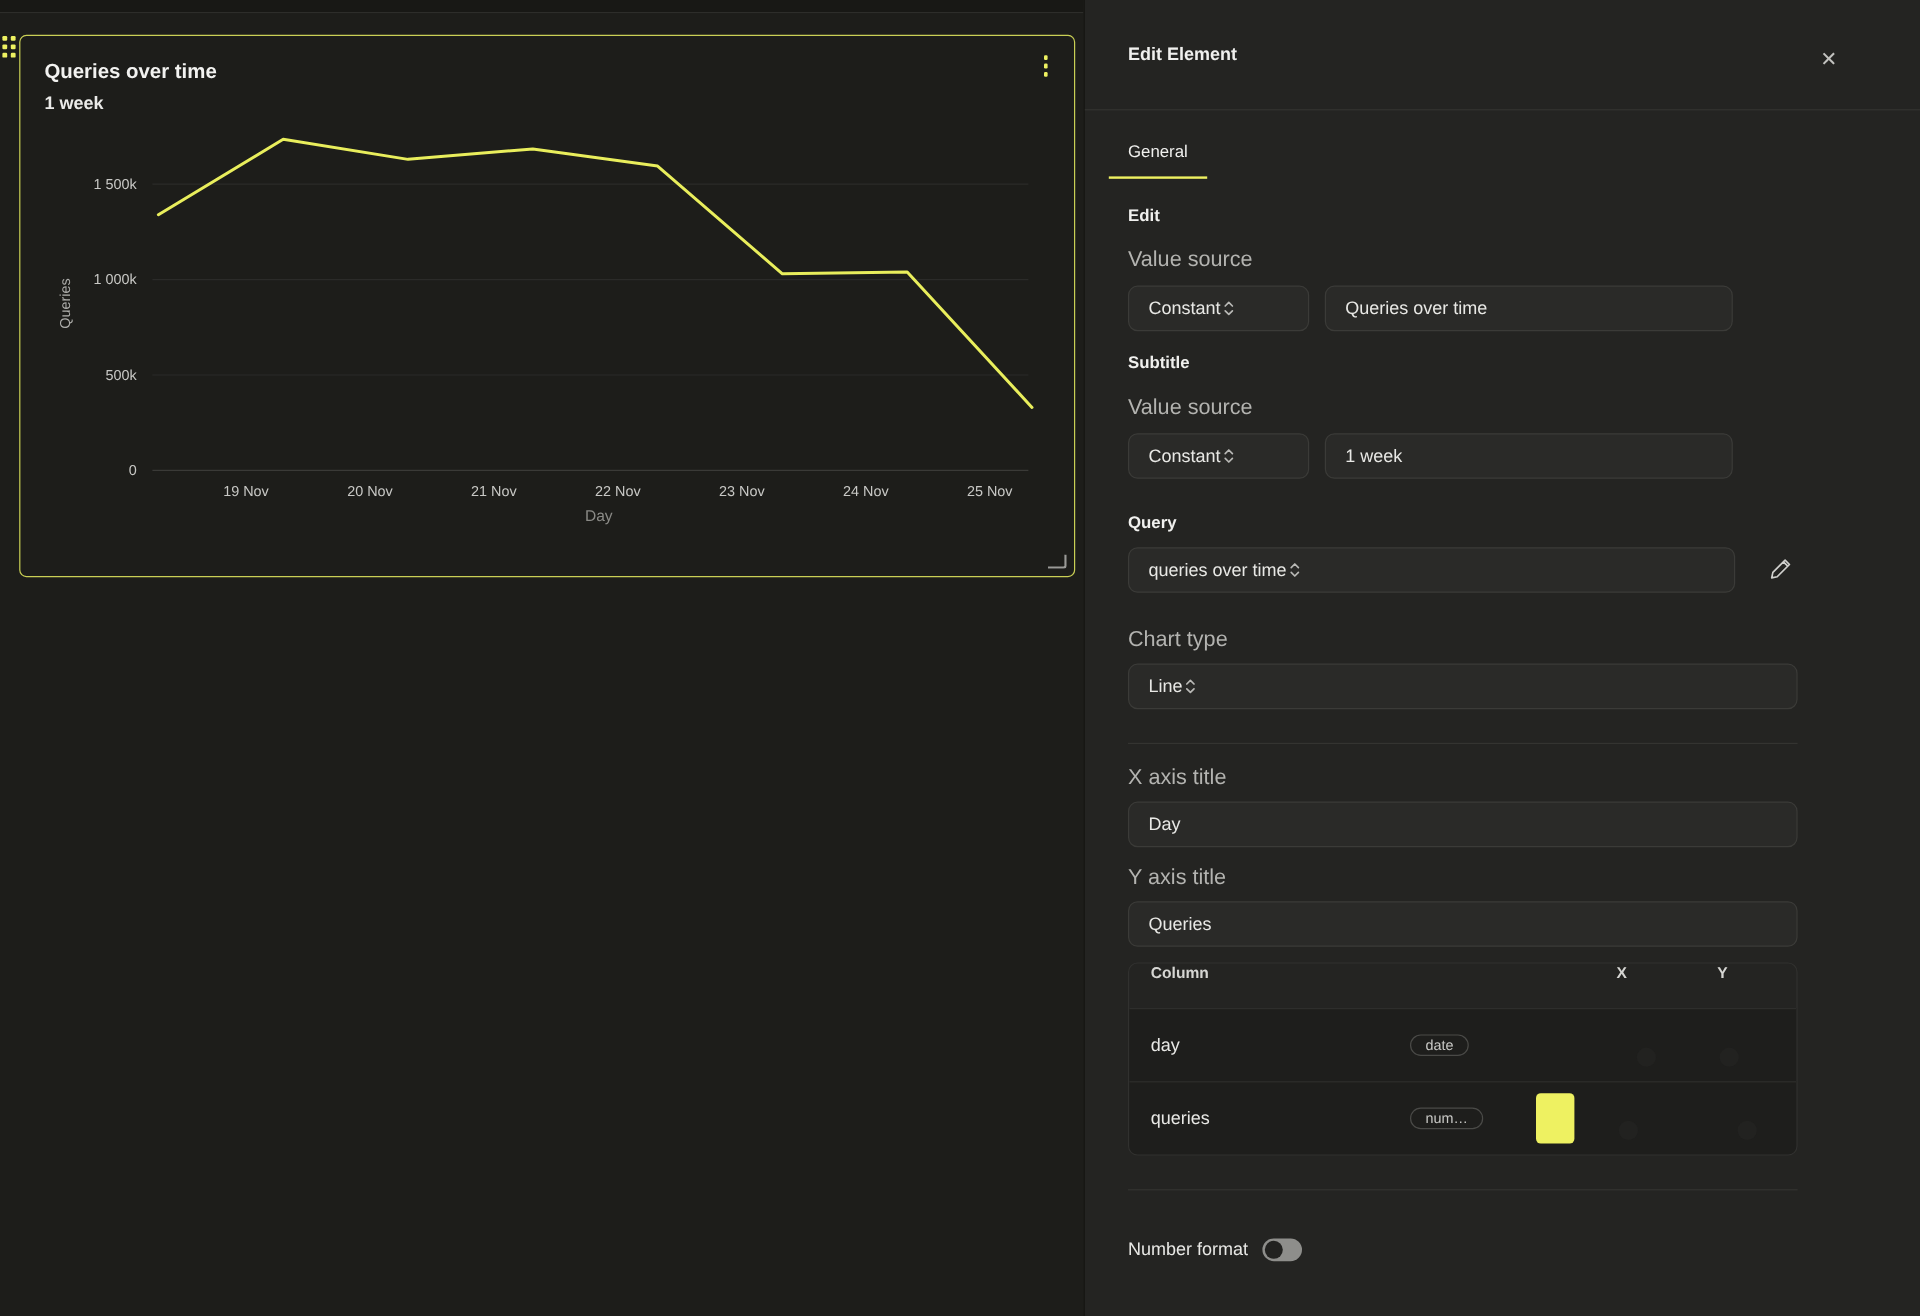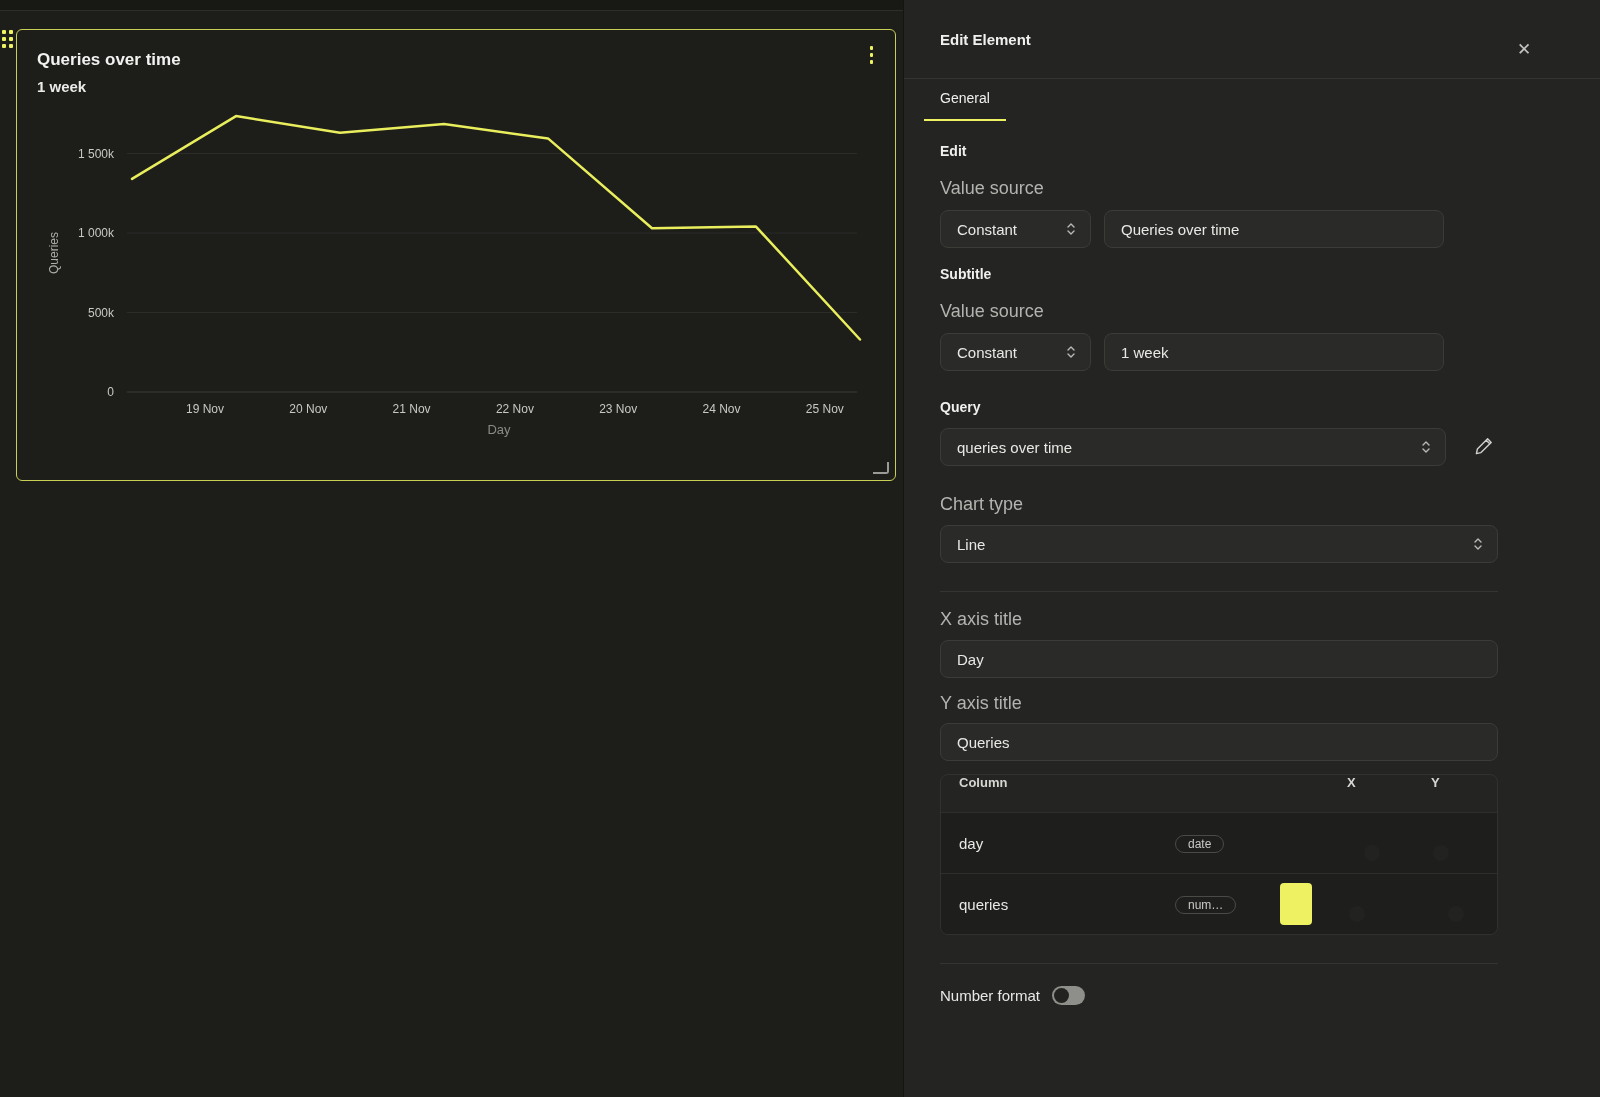--- a/index.html
+++ b/index.html
@@ -42,36 +42,36 @@
     padding:2px;cursor:pointer}
   .kebab i{width:3.5px;height:3.5px;border-radius:1px;background:var(--accent)}
   .resize-handle{position:absolute;right:6px;bottom:6px;width:16px;height:12px;
     border-right:2px solid #9a9a97;border-bottom:2px solid #9a9a97;border-bottom-right-radius:3px}
   #chart{position:absolute;left:0;top:0;width:878px;height:450px}
   #chart text{font-family:"Liberation Sans",sans-serif}
 
   
   .panel{position:absolute;left:903px;top:0;width:697px;height:1097px;background:var(--panel-bg);
     border-left:1px solid #141412}
-  .panel-header{height:79px;border-bottom:1px solid var(--divider);position:relative;
+  .panel-header{height:92px;border-bottom:1px solid var(--divider);position:relative;
     display:flex;align-items:center;padding-left:36px}
   .panel-title{font-size:15px;font-weight:600;color:#f0f0ee}
   .close-btn{position:absolute;right:64px;top:38px;width:24px;height:24px;border:none;
     background:transparent;color:#c2c2bf;font-size:17px;line-height:24px;text-align:center;cursor:pointer}
 
   .panel-body{padding-left:36px;width:594px}
-  .tabs{margin-top:10px}
+  .tabs{margin-top:26px}
   .tab{display:inline-block;font-size:14px;font-weight:500;color:#f0f0ee;
     padding:0 16px 13px;margin-left:-16px;border-bottom:2px solid var(--accent);cursor:pointer}
 
   .sec-head{font-size:14px;font-weight:700;color:#f0f0ee}
   .small-label{font-size:18px;color:var(--text-dim)}
   .ctl{background:var(--input-bg);border:1px solid var(--input-border);border-radius:8px;
     height:38px;display:flex;align-items:center;font-size:15px;color:#e8e8e5}
-  .ctl-select{justify-content:space-between;padding:0 12px 0 16px;cursor:pointer}
+  .ctl-select{padding:0 12px 0 16px;cursor:pointer}
   input.ctl{padding:0 16px;outline:none}
   .chev{flex:0 0 auto;display:flex;opacity:.9}
 
   .row-flex{display:flex;gap:13px}
 
   .t-title{margin-top:22px}
   .t-vs{margin-top:19px}
   .t-row1{margin-top:11px}
   .t-sub{margin-top:18px}
   .t-vs2{margin-top:19px}
@@ -102,21 +102,21 @@
   .c-x{flex:0 0 84px}
   .c-y{flex:0 0 48px}
 
   .toggle{width:35px;height:20px;border-radius:10px;background:var(--toggle-off);
     position:relative;cursor:pointer;flex:0 0 auto}
   .toggle i{position:absolute;left:2px;top:2px;width:16px;height:16px;border-radius:50%;
     background:var(--knob);transition:left .1s}
   .toggle.on{background:var(--accent)}
   .toggle.on i{left:17px}
 
-  .nf-row{margin-top:22px;display:flex;align-items:center;gap:12px;font-size:15px;color:#e8e8e5}
+  .nf-row{margin-top:40px;display:flex;align-items:center;gap:12px;font-size:15px;color:#e8e8e5}
   .nf-row .toggle{width:33px;height:19px}
   .nf-row .toggle i{width:15px;height:15px}
 </style>
 </head>
 <body>
 
 <div class="app">
 
   <div class="canvas">
     <div class="topbar"></div>

